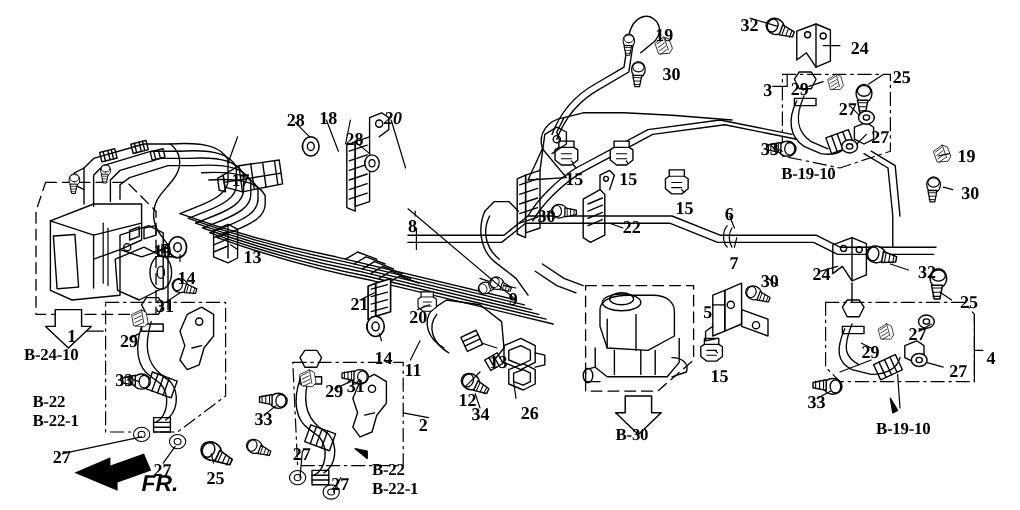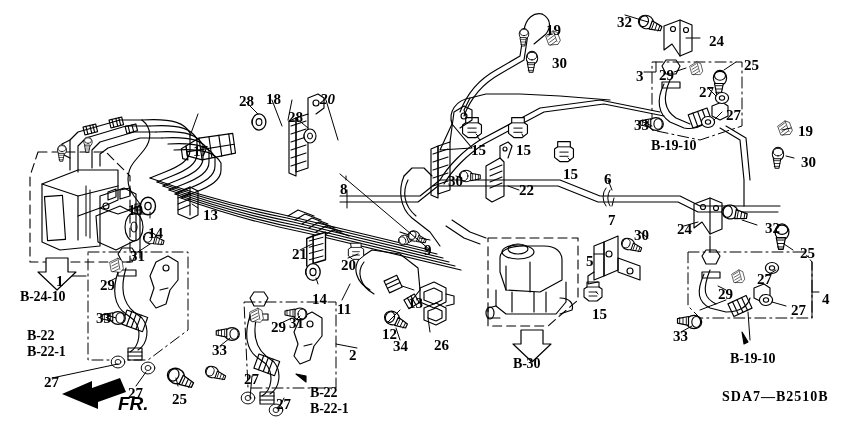--- a/index.html
+++ b/index.html
@@ -584,15 +584,14 @@
   <div class="lbl ref" style="left:651px;top:139px;">B-19-10</div>
   <div class="lbl ref" style="left:730px;top:352px;">B-19-10</div>
   <div class="lbl ref" style="left:20px;top:290px;">B-24-10</div>
   <div class="lbl ref" style="left:27px;top:329px;">B-22</div>
   <div class="lbl ref" style="left:27px;top:345px;">B-22-1</div>
   <div class="lbl ref" style="left:310px;top:386px;">B-22</div>
   <div class="lbl ref" style="left:310px;top:402px;">B-22-1</div>
   <div class="lbl ref" style="left:513px;top:357px;">B-30</div>
 
   <div class="lbl fr" style="left:118px;top:394px;">FR.</div>
-  <div class="lbl pn" style="left:722px;top:390px;">SDA7—B2510B</div>
 
 </div>
 
 </body></html>

